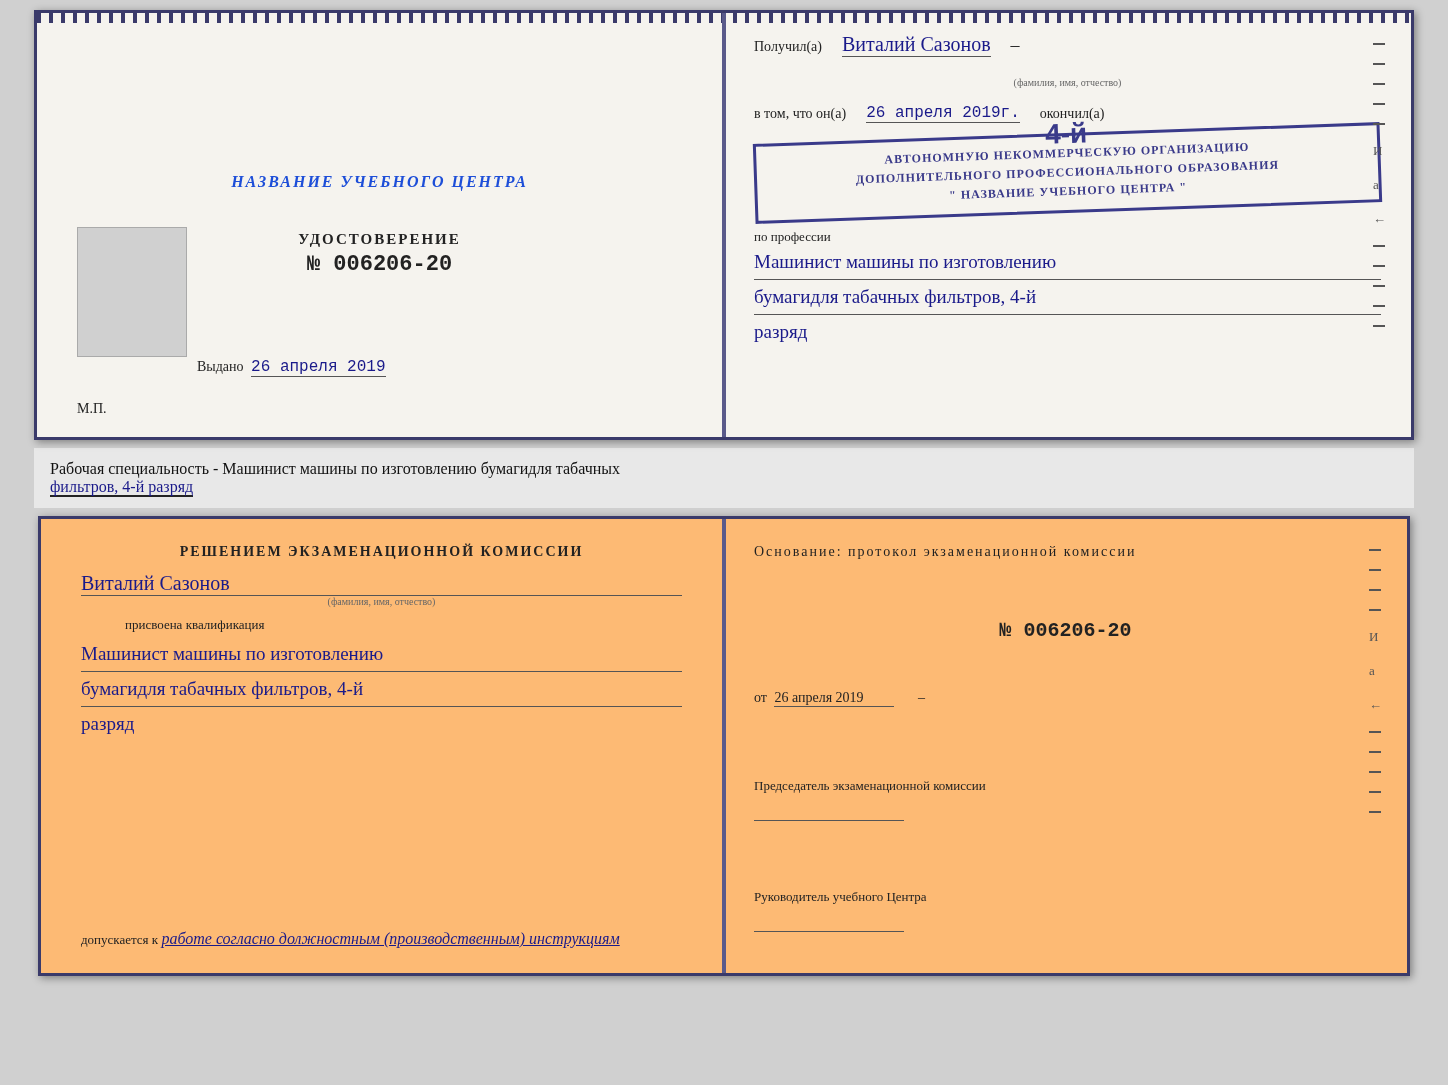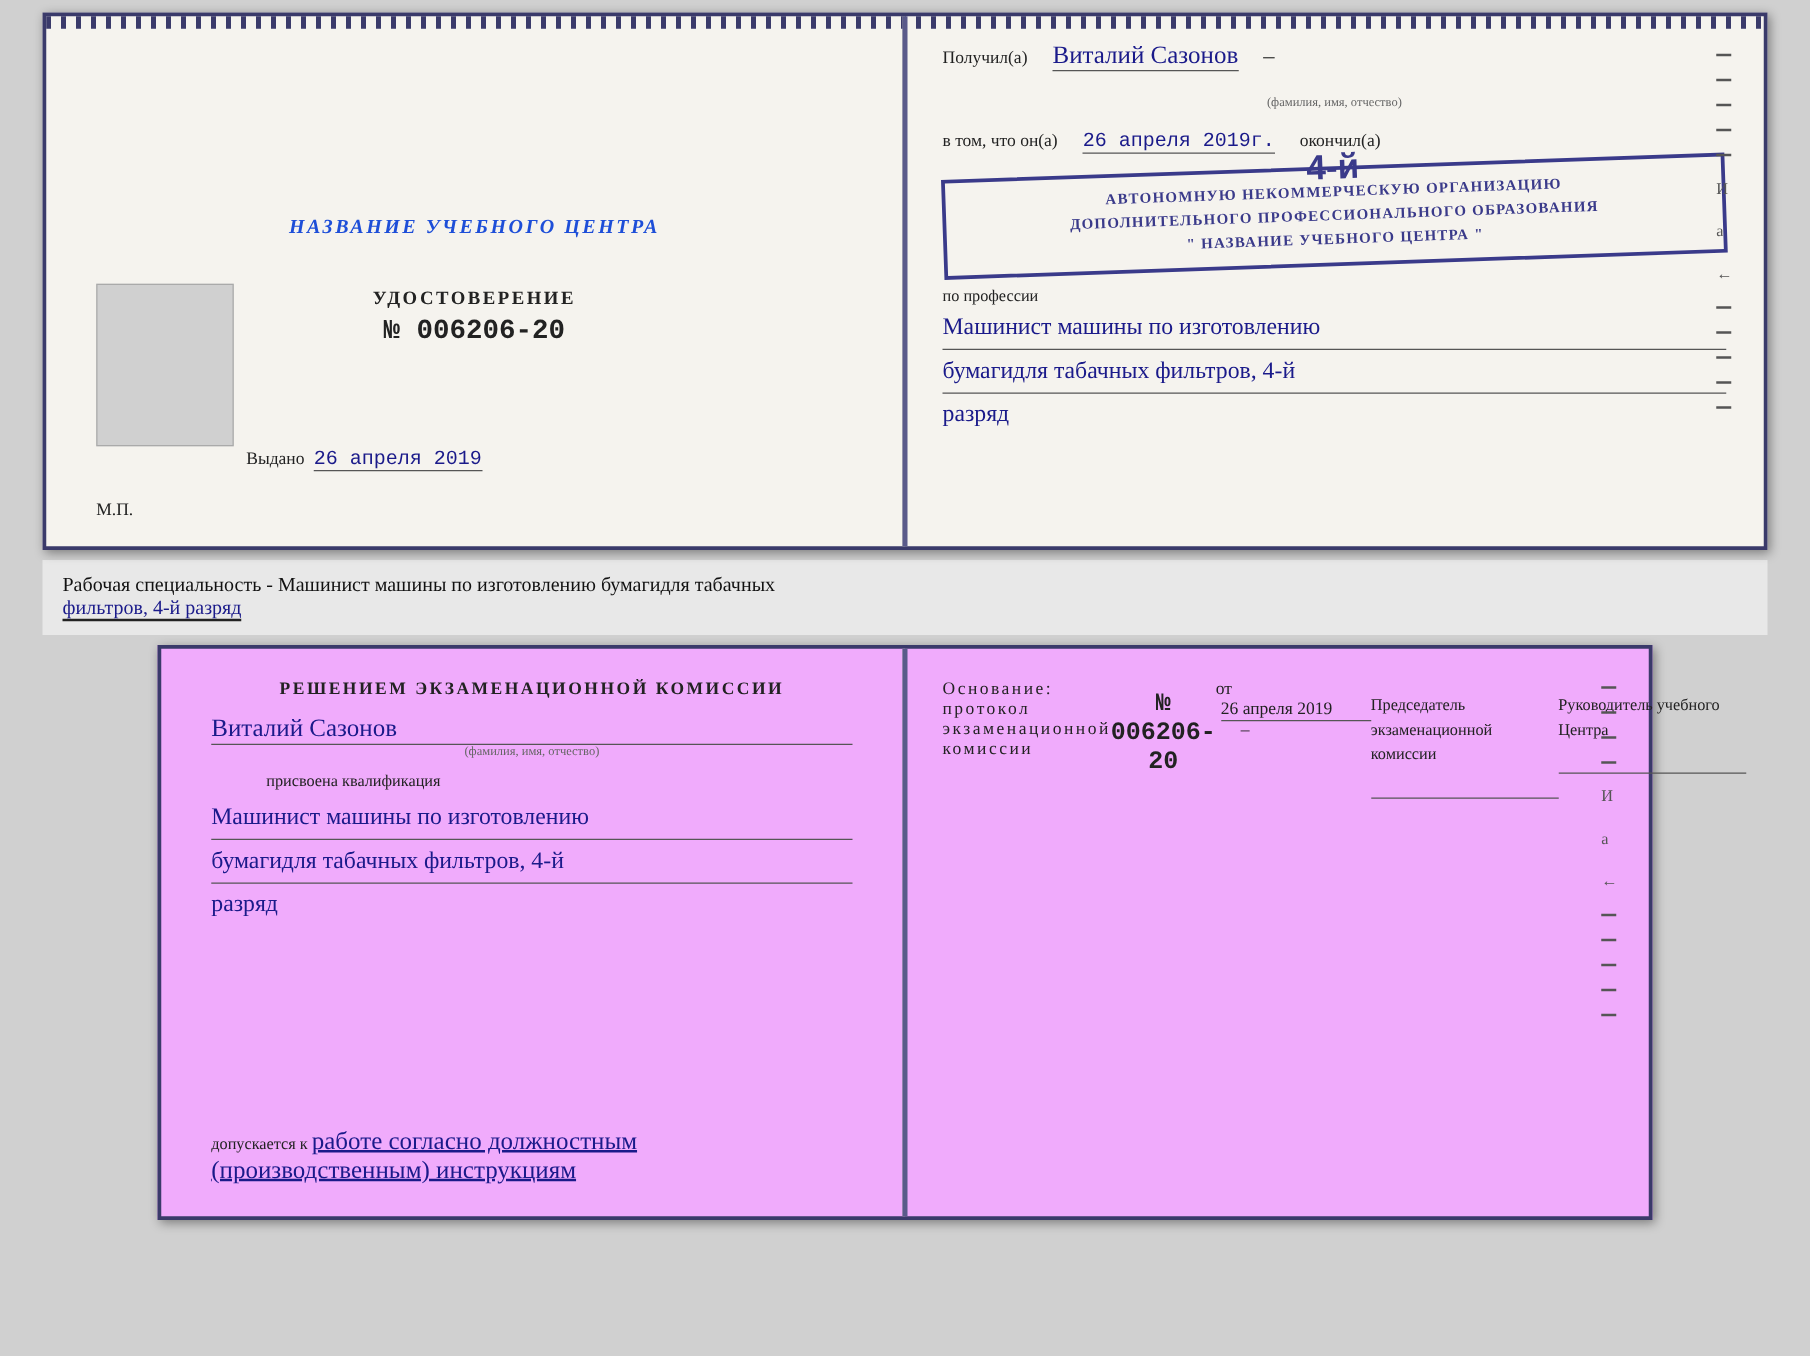--- a/index.html
+++ b/index.html
@@ -231,23 +231,23 @@
       color: #111;
     }
 
     .caption-bar .underlined {
       border-bottom: 2px solid #222;
       color: #1a1a8a;
     }
 
     
     .cert-bottom {
-      width: 1196px;
+      width: 1372px;
       height: 460px;
-      background: #f0abfc;
+      background: #fdba74;
       border: 3px solid #3a3a6a;
       display: flex;
       position: relative;
       box-shadow: 2px 2px 8px rgba(0,0,0,0.4);
     }
 
     .cert-bottom::after {
       content: '';
       position: absolute;
       left: 50%;
@@ -289,20 +289,21 @@
       color: #222;
       margin-top: auto;
       padding-top: 10px;
     }
 
     .cert-bottom-right {
       width: 50%;
       height: 100%;
       padding: 25px 30px;
       display: flex;
+      flex-direction: column;
       position: relative;
       justify-content: space-between;
     }
 
     .osnovanie-title {
       font-size: 14px;
       letter-spacing: 2px;
       color: #222;
       font-weight: normal;
       margin-bottom: 12px;
@@ -351,23 +352,24 @@
       background: repeating-linear-gradient(
         to right,
         #3a3a6a 0px,
         #3a3a6a 4px,
         transparent 4px,
         transparent 12px
       );
     }
 
     .italic-handwritten {
+      font-style: italic;
       font-family: 'Segoe Script', 'Brush Script MT', cursive;
       color: #1a1a8a;
-      font-size: 20px;
+      font-size: 16px;
     }
 
     .dash-right {
       position: absolute;
       right: 25px;
       display: flex;
       flex-direction: column;
       gap: 18px;
       top: 30px;
     }

